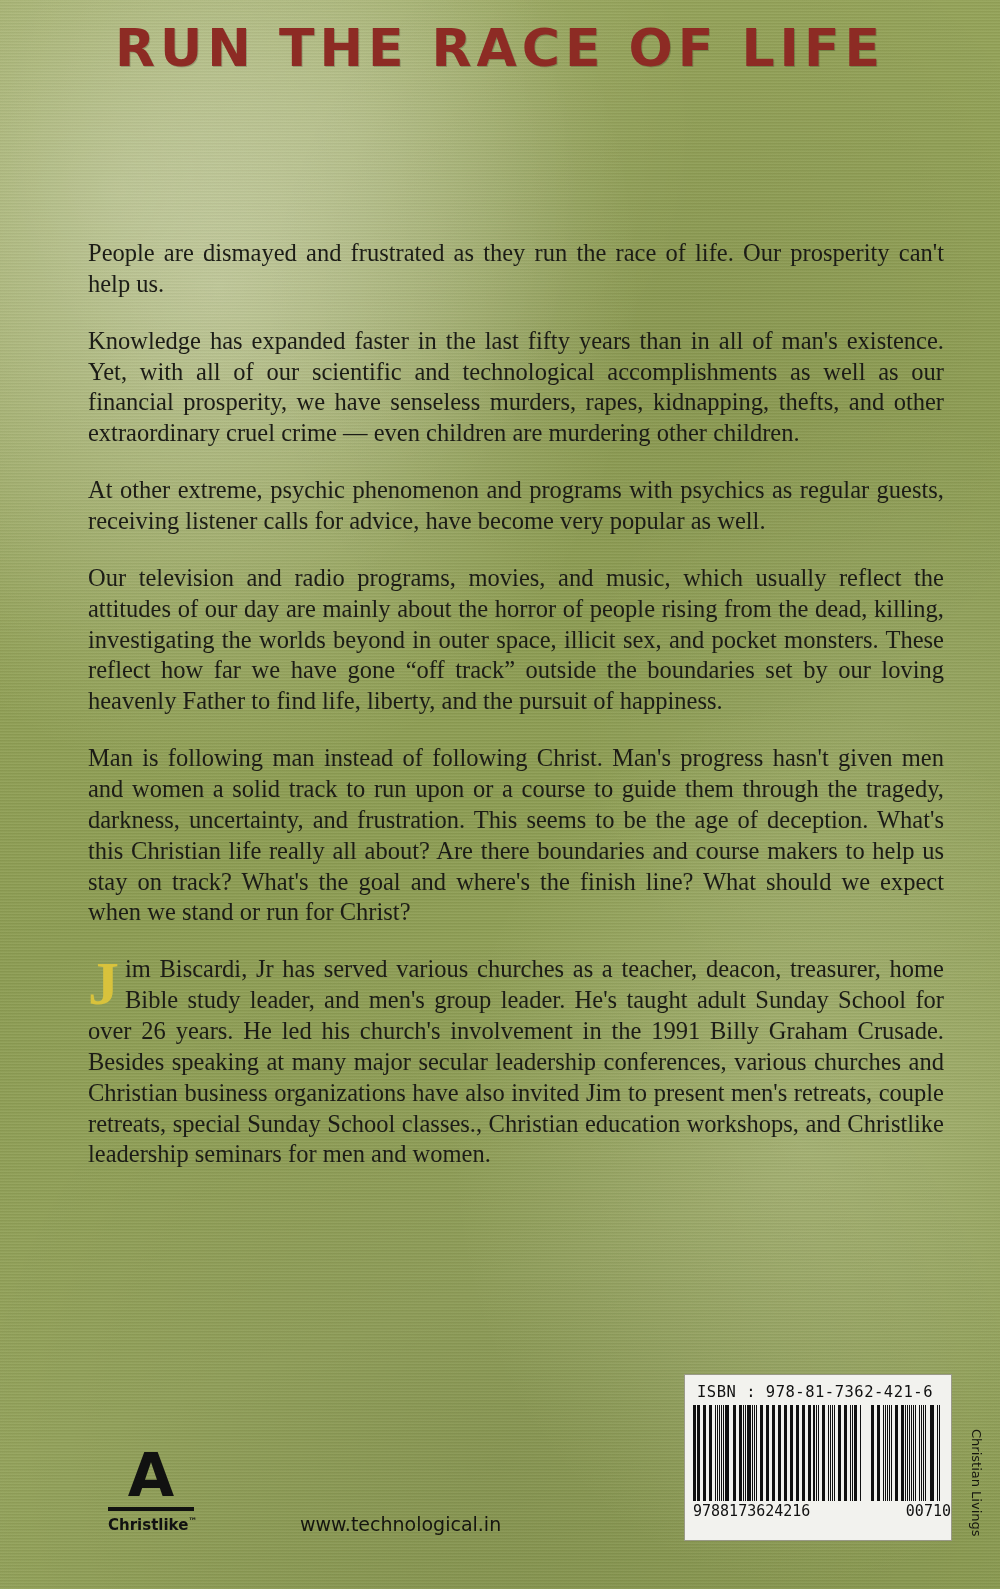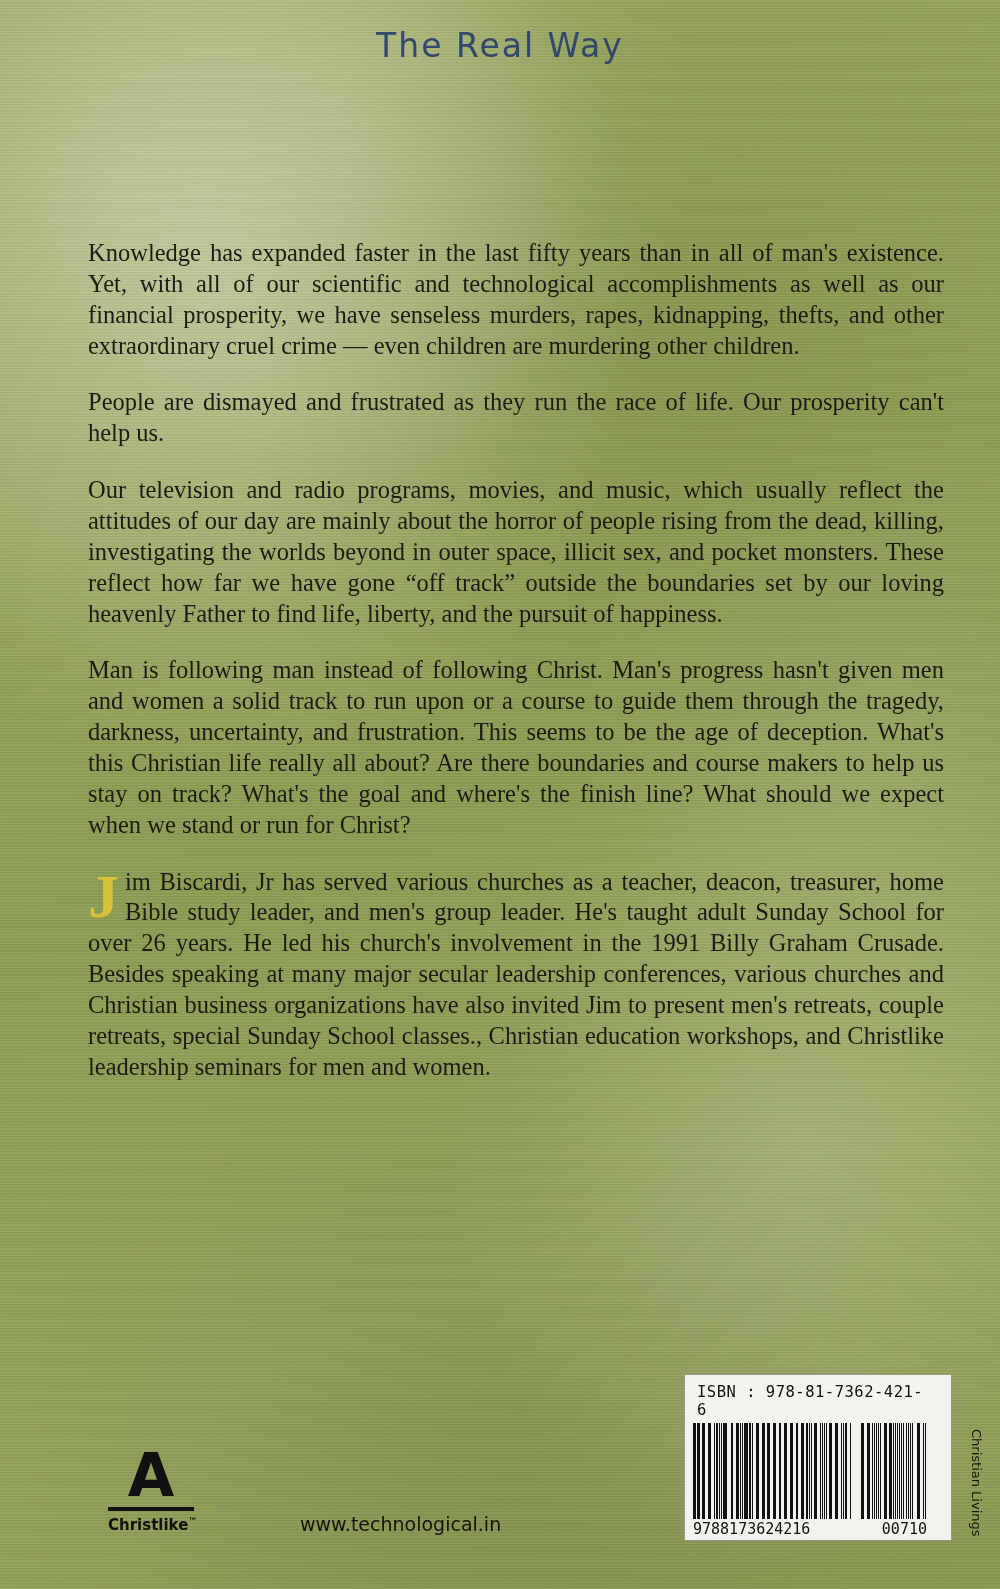--- a/index.html
+++ b/index.html
@@ -152,21 +152,21 @@
 
   .barcode-box {
     position: absolute;
     right: 48px;
     bottom: 48px;
     width: 268px;
     height: 167px;
     background: #f2f2ee;
     border: 1px solid #9a9a88;
     box-sizing: border-box;
-    padding: 6px 24px 4px 8px;
+    padding: 6px 0 4px 8px;
   }
 
   .isbn-text {
     font-family: "DejaVu Sans Mono", monospace;
     font-size: 15.5px;
     letter-spacing: 0.5px;
     color: #111;
     margin: 2px 0 4px 4px;
   }
 
@@ -213,26 +213,27 @@
     writing-mode: vertical-rl;
     text-orientation: mixed;
   }
 </style>
 </head>
 <body>
 
 <div class="cover">
 
   <div class="title-block">
-    <div class="subtitle">The Real Way</div>
+    <h1 class="main-title">RUN THE RACE OF LIFE</h1>
   </div>
 
   <div class="blurb">
+    <p>People are dismayed and frustrated as they run the race of life. Our prosperity can't help us.</p>
     <p>Knowledge has expanded faster in the last fifty years than in all of man's existence. Yet, with all of our scientific and technological accomplishments as well as our financial prosperity, we have senseless murders, rapes, kidnapping, thefts, and other extraordinary cruel crime — even children are murdering other children.</p>
-    <p>People are dismayed and frustrated as they run the race of life. Our prosperity can't help us.</p>
+    <p>At other extreme, psychic phenomenon and programs with psychics as regular guests, receiving listener calls for advice, have become very popular as well.</p>
     <p>Our television and radio programs, movies, and music, which usually reflect the attitudes of our day are mainly about the horror of people rising from the dead, killing, investigating the worlds beyond in outer space, illicit sex, and pocket monsters. These reflect how far we have gone “off track” outside the boundaries set by our loving heavenly Father to find life, liberty, and the pursuit of happiness.</p>
     <p>Man is following man instead of following Christ. Man's progress hasn't given men and women a solid track to run upon or a course to guide them through the tragedy, darkness, uncertainty, and frustration. This seems to be the age of deception. What's this Christian life really all about? Are there boundaries and course makers to help us stay on track? What's the goal and where's the finish line? What should we expect when we stand or run for Christ?</p>
 
     <p class="bio"><span class="dropcap">J</span><span>im Biscardi, Jr has served various churches as a teacher, deacon, treasurer, home Bible study leader, and men's group leader. He's taught adult Sunday School for over 26 years. He led his church's involvement in the 1991 Billy Graham Crusade. Besides speaking at many major secular leadership conferences, various churches and Christian business organizations have also invited Jim to present men's retreats, couple retreats, special Sunday School classes., Christian education workshops, and Christlike leadership seminars for men and women.</span></p>
   </div>
 
   <div class="footer">
 
     <div class="logo">
       <div class="logo-mark">A</div>

